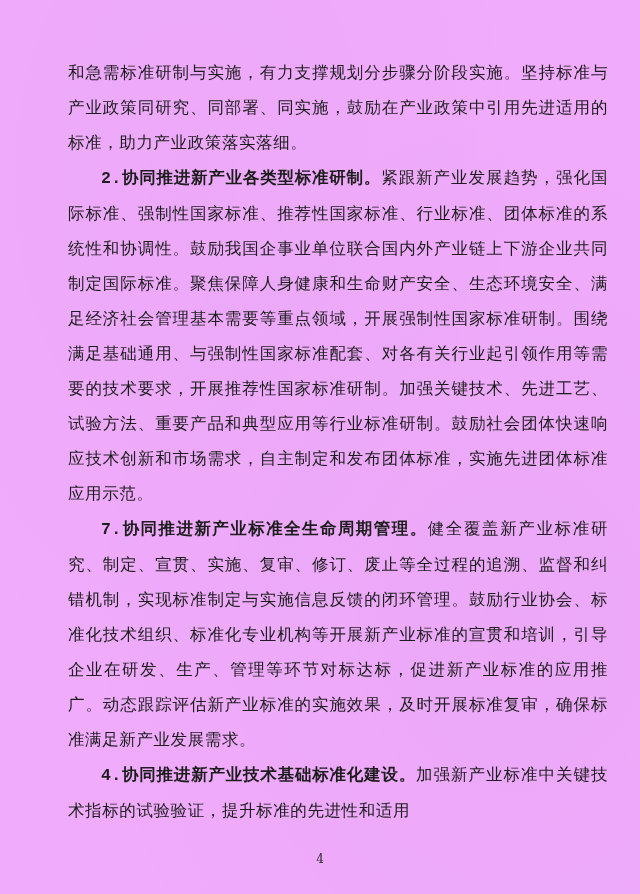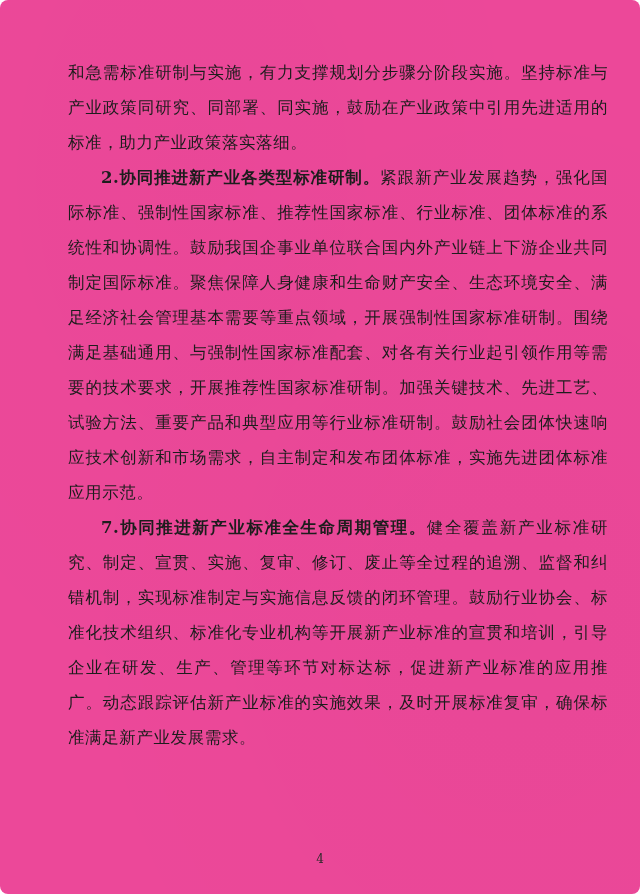--- a/index.html
+++ b/index.html
@@ -10,24 +10,23 @@
   body {
     width: 640px;
     height: 894px;
     font-family: "DejaVu Sans", sans-serif;
     overflow: hidden;
   }
   .page {
     position: relative;
     width: 640px;
     height: 894px;
-    background: #ec4899;
+    background: #f0abfc;
     box-sizing: border-box;
     padding: 55px 32px 40px 68px;
-    border-radius: 8px;
   }
   
   .page::before {
     content: "";
     position: absolute;
     inset: 0;
     background:
       radial-gradient(ellipse at 30% 20%, rgba(0,0,0,0.012), rgba(0,0,0,0) 60%),
       radial-gradient(ellipse at 80% 70%, rgba(0,0,0,0.015), rgba(0,0,0,0) 65%);
     pointer-events: none;
@@ -45,20 +44,21 @@
   .para {
     margin: 0 0 0 0;
     text-indent: 0;
   }
   .para.indent {
     text-indent: 33px;
   }
   .para .lead {
     font-weight: bold;
     letter-spacing: 0.4px;
+    font-family: Liberation Mono, monospace;
   }
   .page-number {
     position: absolute;
     left: 0;
     right: 0;
     bottom: 28px;
     text-align: center;
     font-family: "DejaVu Serif", serif;
     font-size: 12px;
     color: #2a2a2a;
@@ -76,18 +76,21 @@
     </p>
 
     <p class="para indent">
       <span class="lead">2.协同推进新产业各类型标准研制。</span><span>紧跟新产业发展趋势，强化国际标准、强制性国家标准、推荐性国家标准、行业标准、团体标准的系统性和协调性。鼓励我国企事业单位联合国内外产业链上下游企业共同制定国际标准。聚焦保障人身健康和生命财产安全、生态环境安全、满足经济社会管理基本需要等重点领域，开展强制性国家标准研制。围绕满足基础通用、与强制性国家标准配套、对各有关行业起引领作用等需要的技术要求，开展推荐性国家标准研制。加强关键技术、先进工艺、试验方法、重要产品和典型应用等行业标准研制。鼓励社会团体快速响应技术创新和市场需求，自主制定和发布团体标准，实施先进团体标准应用示范。</span>
     </p>
 
     <p class="para indent">
       <span class="lead">7.协同推进新产业标准全生命周期管理。</span><span>健全覆盖新产业标准研究、制定、宣贯、实施、复审、修订、废止等全过程的追溯、监督和纠错机制，实现标准制定与实施信息反馈的闭环管理。鼓励行业协会、标准化技术组织、标准化专业机构等开展新产业标准的宣贯和培训，引导企业在研发、生产、管理等环节对标达标，促进新产业标准的应用推广。动态跟踪评估新产业标准的实施效果，及时开展标准复审，确保标准满足新产业发展需求。</span>
     </p>
 
+    <p class="para indent">
+      <span class="lead">4.协同推进新产业技术基础标准化建设。</span><span>加强新产业标准中关键技术指标的试验验证，提升标准的先进性和适用</span>
+    </p>
 
   </div>
 
   <div class="page-number">4</div>
 
 </div>
 
 </body></html>

